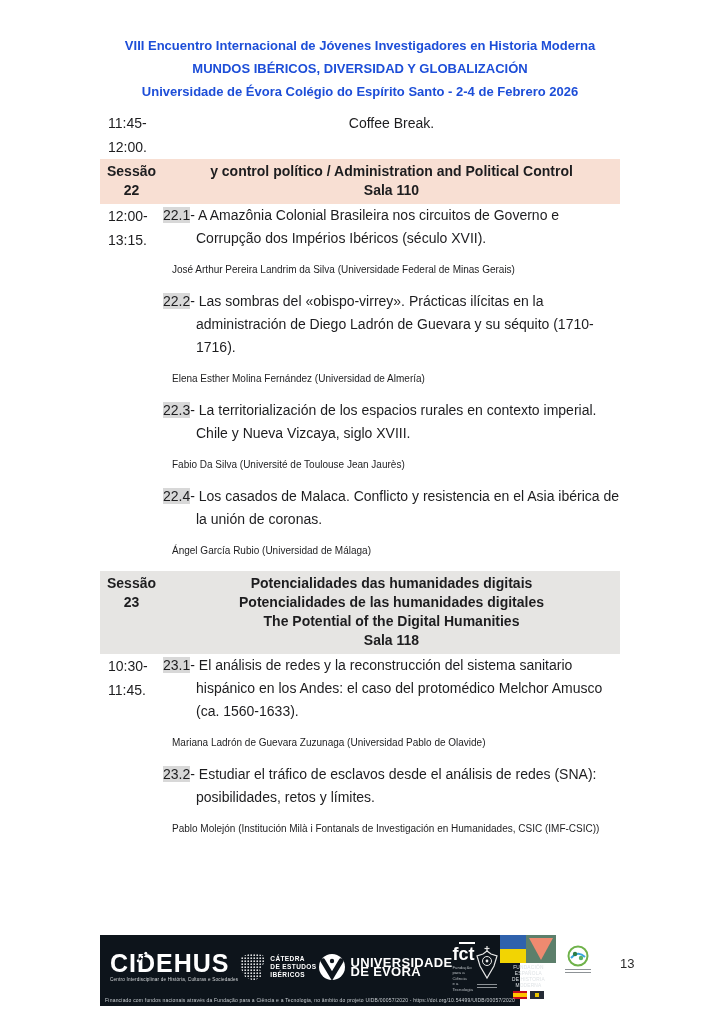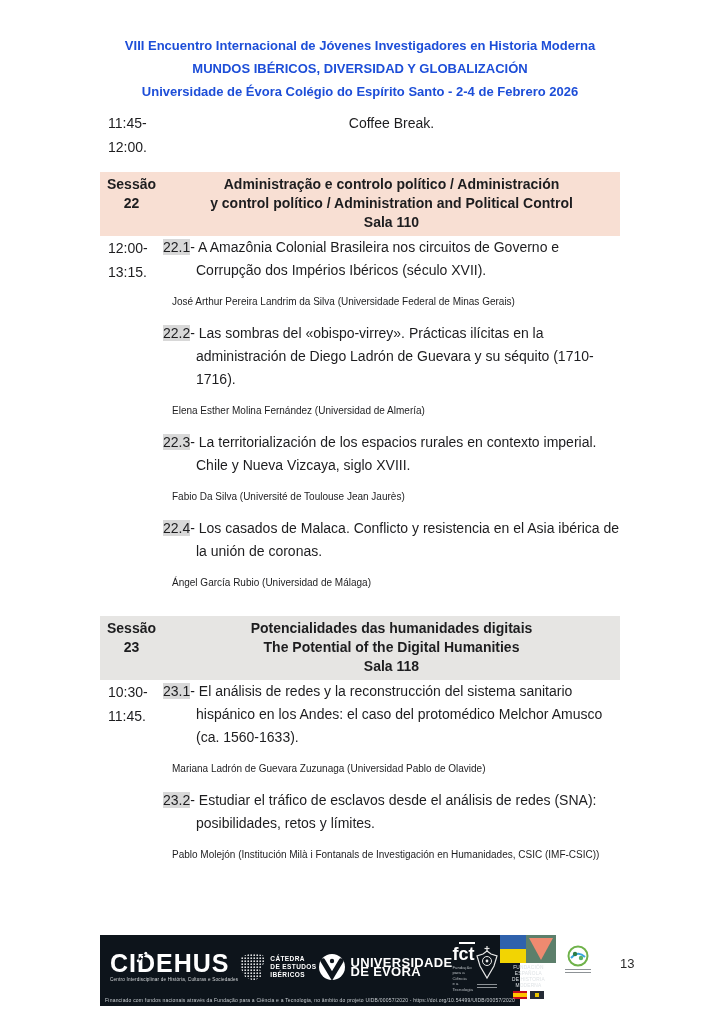--- a/index.html
+++ b/index.html
@@ -13,21 +13,21 @@
     font-weight:bold;color:#1d4ed8;font-size:13px;line-height:20px;}
   .banner div{white-space:nowrap;}
 
   
   .flow{position:absolute;left:100px;top:111px;width:520px;}
   .row{display:grid;grid-template-columns:63px 1fr;}
   .time{padding-left:8px;font-size:14px;line-height:24px;}
   .coffee-label{text-align:center;font-size:14px;line-height:24px;}
 
   .session-header{display:grid;grid-template-columns:63px 1fr;background:#f8dfd3;
-    padding:3px 0 4px;margin-top:13px;}
+    padding:3px 0 4px;}
   .session-header.gray{background:#e6e5e3;}
   .sess-col,.sess-title{font-weight:bold;font-size:14px;line-height:19px;text-align:center;}
 
   .items-row{padding-top:0;}
   .items{min-width:0;}
   .item-title{margin:0 0 8px;padding-left:33px;text-indent:-33px;font-size:14px;line-height:23px;}
   .num{background:#d8d8d8;}
   .speaker{margin:0 0 9px 9px;font-size:10px;line-height:23px;}
 
   
@@ -86,21 +86,20 @@
       </div>
       <div class="coffee-label">Coffee Break.</div>
     </div>
 
     <div class="session-header">
       <div class="sess-col">
         <div>Sessão</div>
         <div>22</div>
       </div>
       <div class="sess-title">
-        <div>Administração e controlo político / Administración</div>
         <div>y control político / Administration and Political Control</div>
         <div>Sala 110</div>
       </div>
     </div>
 
     <div class="row items-row">
       <div class="time">
         <div>12:00-</div>
         <div>13:15.</div>
       </div>
@@ -119,20 +118,21 @@
       </div>
     </div>
 
     <div class="session-header gray">
       <div class="sess-col">
         <div>Sessão</div>
         <div>23</div>
       </div>
       <div class="sess-title">
         <div>Potencialidades das humanidades digitais</div>
+        <div>Potencialidades de las humanidades digitales</div>
         <div>The Potential of the Digital Humanities</div>
         <div>Sala 118</div>
       </div>
     </div>
 
     <div class="row items-row">
       <div class="time">
         <div>10:30-</div>
         <div>11:45.</div>
       </div>

